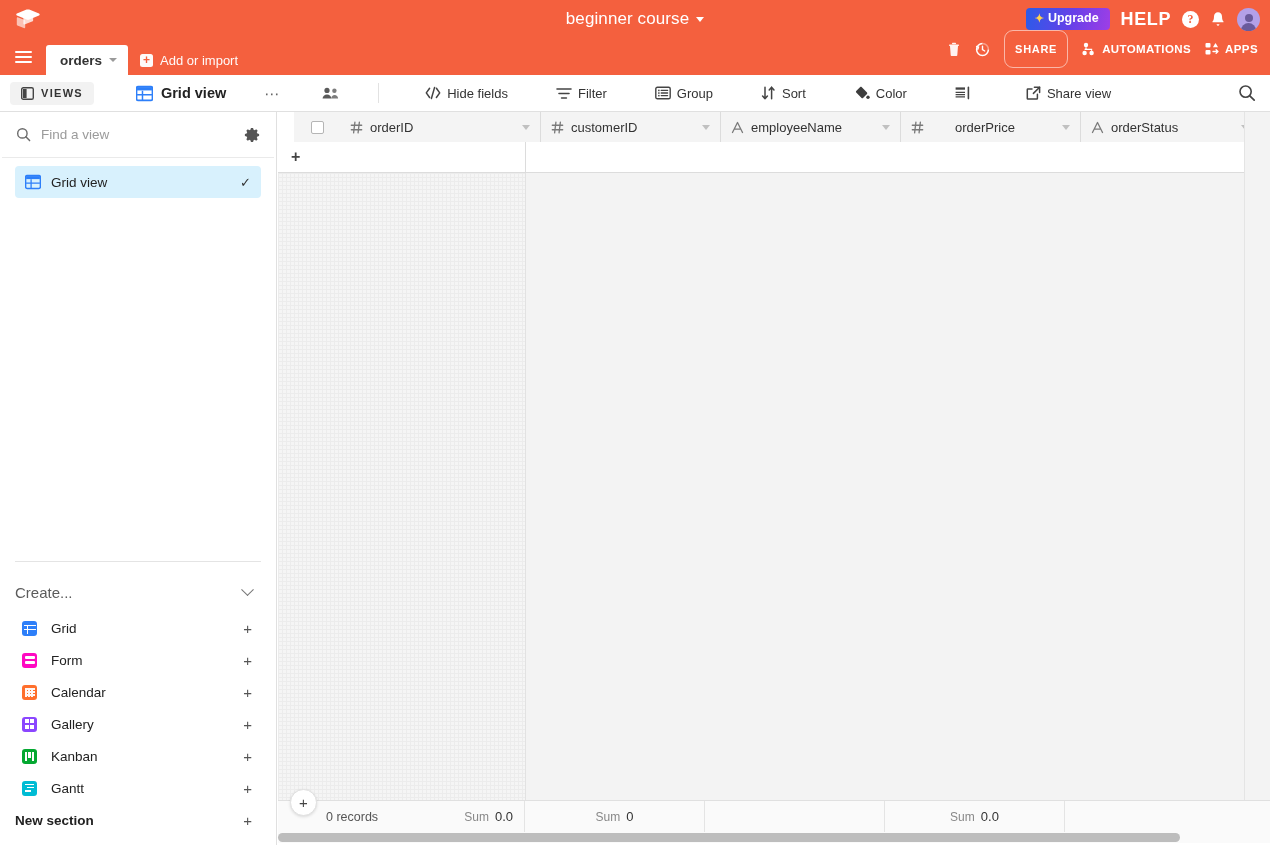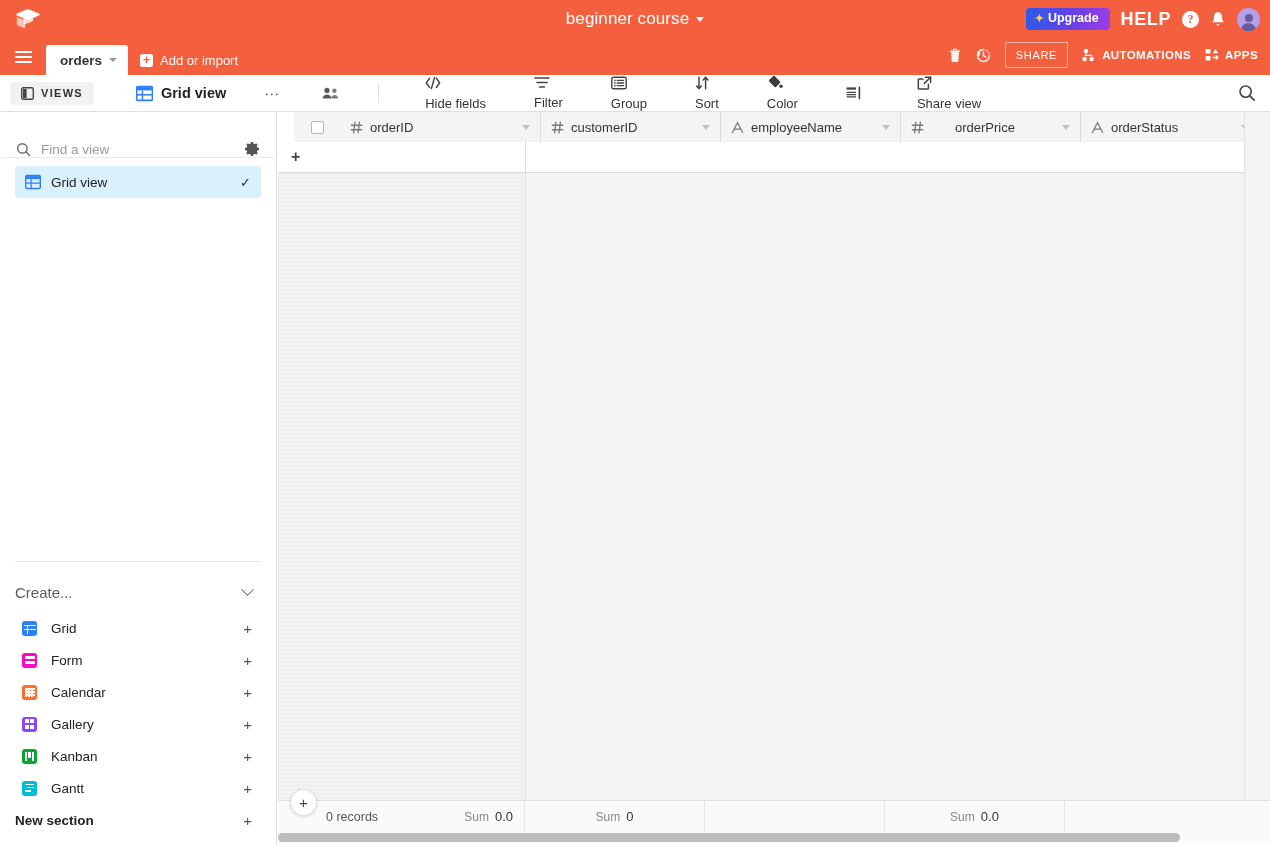--- a/index.html
+++ b/index.html
@@ -82,52 +82,52 @@
   .plusbox {
     width:13px;height:13px;border-radius:2.5px;background:#fff;color:#f4603e;
     font-size:12px;font-weight:700;display:flex;align-items:center;justify-content:center;line-height:1;
   }
   .tab-right {
     margin-left:auto; display:flex; align-items:center; gap:14px; padding:0 12px 7px 0;
     color:#fff;
   }
   .tr-item{display:flex;align-items:center;gap:4px;cursor:pointer;font-size:11.5px;font-weight:700;letter-spacing:.4px;}
   .share-pill{
-    border:1.5px solid rgba(255,255,255,.55); border-radius:1px; padding:6px 10px;
-    font-size:11px;font-weight:400;letter-spacing:.7px;color:#fff;cursor:pointer;
+    border:1.5px solid rgba(255,255,255,.55); border-radius:9px; padding:12px 10px;
+    font-size:11px;font-weight:700;letter-spacing:.7px;color:#fff;cursor:pointer;
   }
 
   
   .viewbar {
     position:absolute; left:0; top:75px; width:1270px; height:37px;
     background:#fff; border-bottom:1px solid #e0e0e0;
     display:flex; align-items:center; padding-left:10px;gap:24px;
   }
   .views-btn {
     display:flex;align-items:center;gap:7px;background:#f2f2f2;border-radius:4px;
     padding:5px 11px; cursor:pointer;
   }
   .views-btn .lbl{font-size:11px;font-weight:700;letter-spacing:1.3px;color:#333;}
   .gridview-name {
     display:flex;align-items:center;gap:8px;margin-left:18px;cursor:pointer;
   }
   .gridview-name .nm{font-size:14.5px;font-weight:700;color:#222;}
   .dots{color:#666;font-size:15px;letter-spacing:1px;margin-left:14px;cursor:pointer;line-height:1;}
   .collab-icon{margin-left:18px;cursor:pointer;display:flex;}
   .vdiv{width:1px;height:20px;background:#e2e2e2;margin:0 14px;}
-  .tbtn{display:flex;gap:6px;padding:4px 8px;border-radius:3px;cursor:pointer;margin-right:8px;flex-direction:column;}
+  .tbtn{display:flex;align-items:center;gap:6px;padding:4px 8px;border-radius:3px;cursor:pointer;margin-right:8px;}
   .tbtn span{font-size:13px;color:#333;}
   .search-right{position:absolute;right:14px;top:9px;cursor:pointer;}
 
   
   .sidebar{
     position:absolute;left:0;top:112px;width:277px;height:733px;background:#fff;
     border-right:1px solid #e0e0e0;
   }
-  .find-row{display:flex;align-items:flex-end;height:46px;padding:0 14px;border-bottom:1px solid #eaeaea;margin:0 2px;}
+  .find-row{display:flex;align-items:center;height:46px;padding:0 14px;border-bottom:1px solid #eaeaea;margin:0 2px;}
   .find-row input{
     border:none;outline:none;font-size:13.5px;color:#333;flex:1;margin-left:10px;
     font-family:"Liberation Sans",sans-serif;background:transparent;
   }
   .find-row input::placeholder{color:#9b9b9b;}
   .view-item{
     display:flex;align-items:center;gap:10px;height:32px;margin:8px 15px 0 15px;
     padding:0 10px;border-radius:4px;cursor:pointer;
   }
   .view-item.sel{background:#d8f1fd;}

